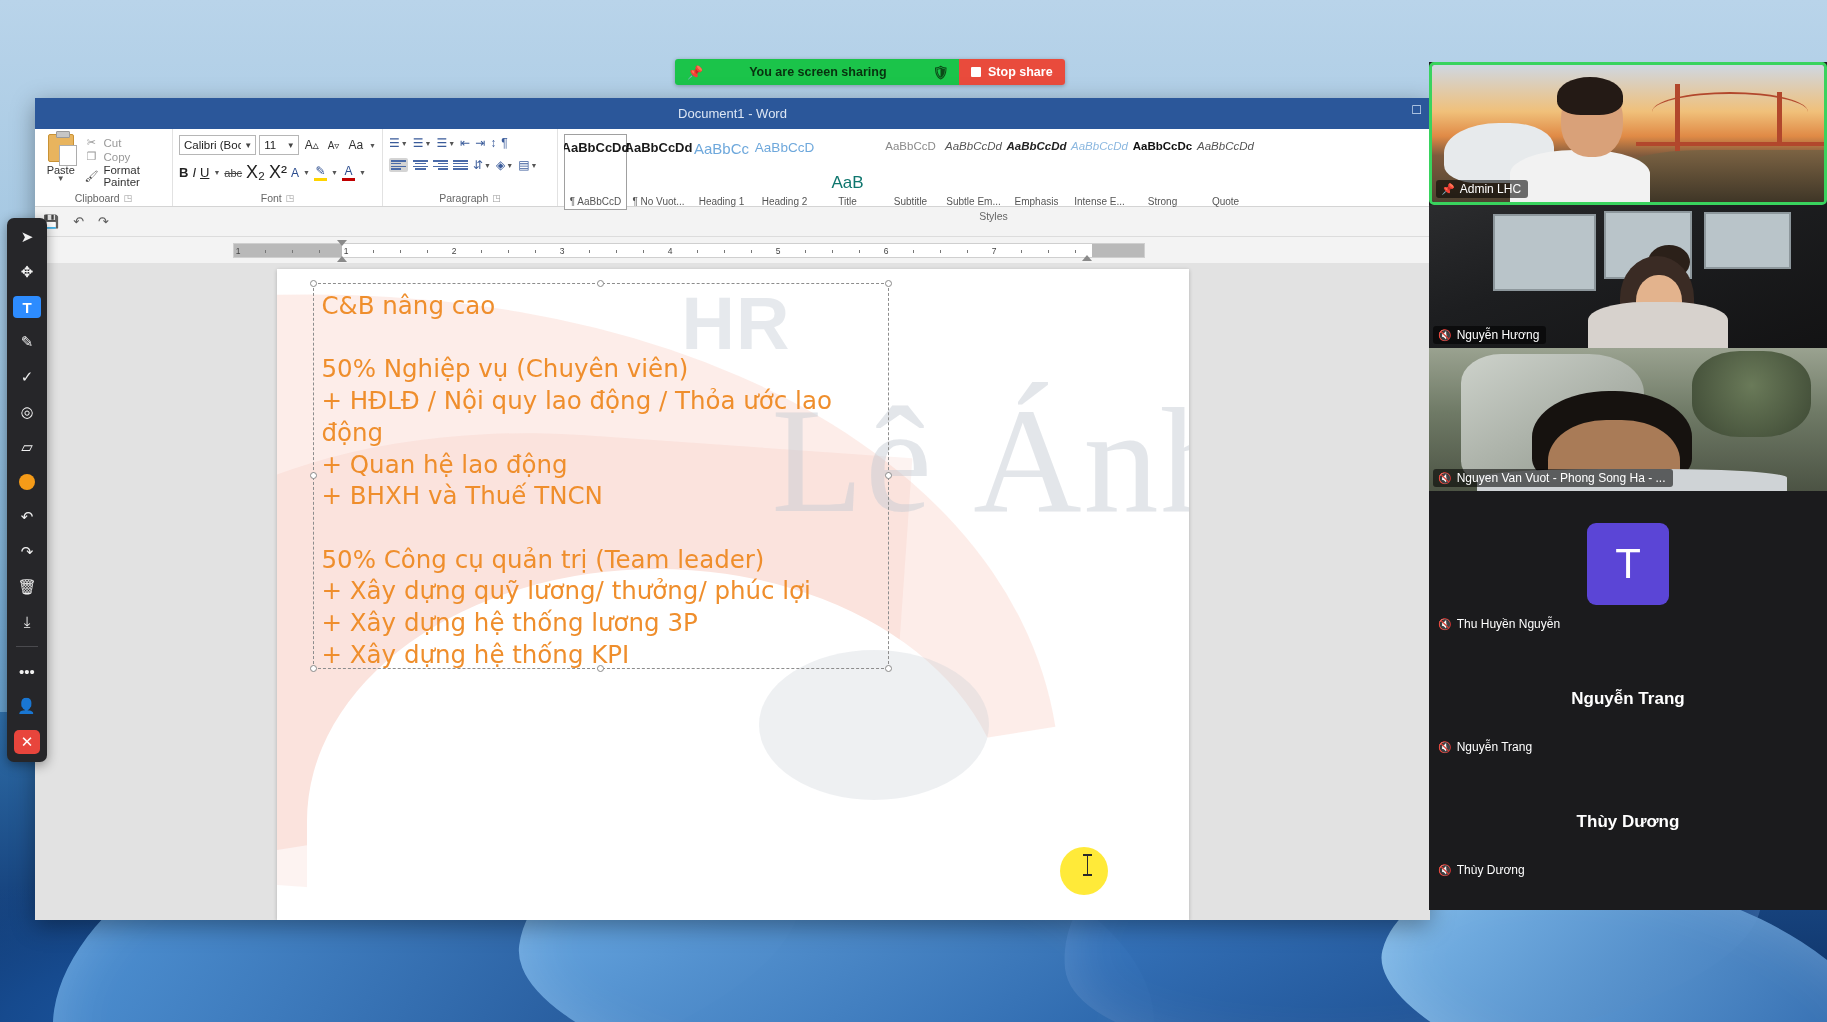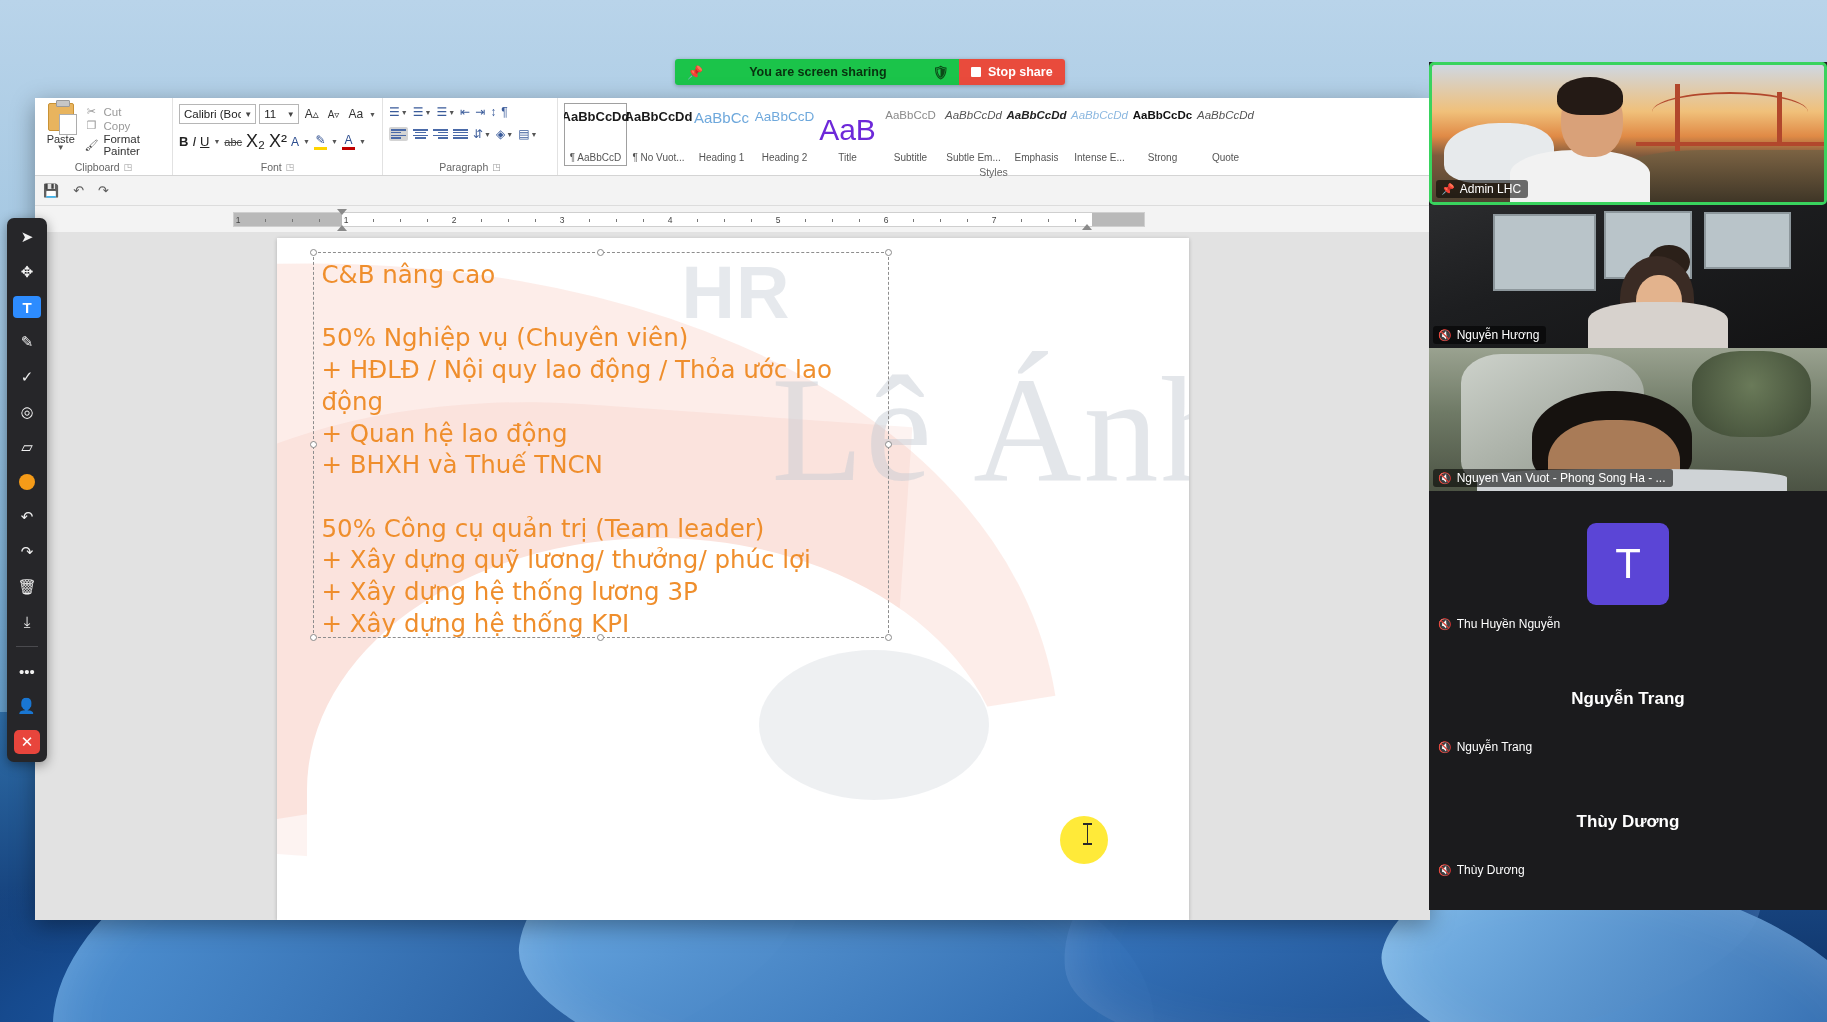--- a/index.html
+++ b/index.html
@@ -473,20 +473,24 @@
     <span class="share-shield">🛡</span>
   </div>
   <div class="share-stop">
     <span class="stop-square"></span>
     <span>Stop share</span>
   </div>
 </div>
 
 <div class="word-window">
 
+  <div class="title-bar">
+    <span>Document1 - Word</span>
+    <span class="win-btn-right">☐</span>
+  </div>
 
 
   <div class="ribbon">
 
     <div class="grp g-clip">
       <div class="grp-body">
         <div class="clip-inner">
           <div class="paste-btn">
             <div class="paste-ico"></div>
             <div class="paste-label">Paste</div>
@@ -650,21 +654,21 @@
             </div>
             <div class="style-item">
               <div class="style-prev" style="font-size: 15px; color: rgb(110, 168, 220); font-weight: normal;">AaBbCc</div>
               <div class="style-name">Heading 1</div>
             </div>
             <div class="style-item">
               <div class="style-prev" style="font-size: 13.5px; color: rgb(110, 168, 220); font-weight: normal;">AaBbCcD</div>
               <div class="style-name">Heading 2</div>
             </div>
             <div class="style-item">
-              <div class="style-prev" style="font-size: 30px; color: #6d28d9; font-weight: normal;">AaB</div>
+              <div class="style-prev" style="font-size: 17px; color: #0f766e; font-weight: normal; margin-top: 32px;">AaB</div>
               <div class="style-name">Title</div>
             </div>
             <div class="style-item">
               <div class="style-prev" style="font-size: 11.5px; color: rgb(138, 138, 138); font-weight: normal;">AaBbCcD</div>
               <div class="style-name">Subtitle</div>
             </div>
             <div class="style-item">
               <div class="style-prev" style="font-size: 11.5px; color: rgb(85, 85, 85); font-weight: normal; font-style: italic;">AaBbCcDd</div>
               <div class="style-name">Subtle Em...</div>
             </div>

